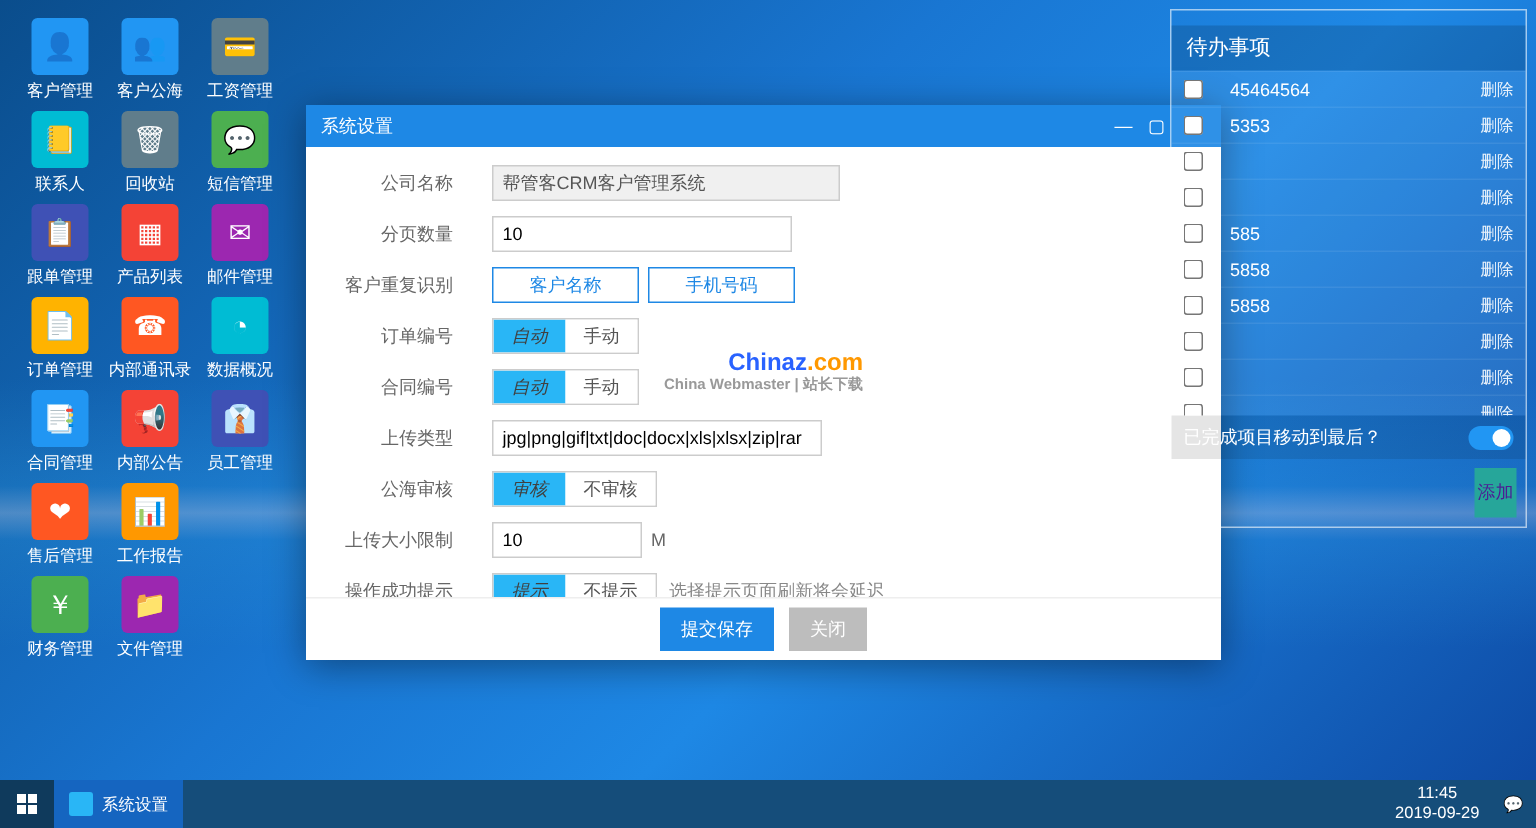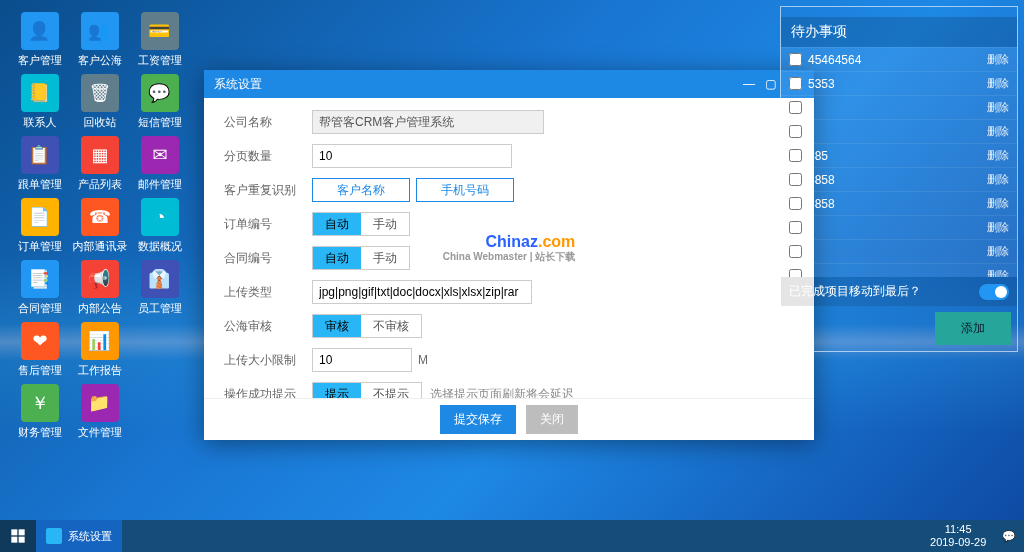--- a/index.html
+++ b/index.html
@@ -13,48 +13,48 @@
 .dicon-label { color: #fff; font-size: 11px; margin-top: 3px; white-space: nowrap; }
 .c-blue { background: #2196f3; } .c-teal { background: #00bcd4; } .c-orange { background: #ff9800; } .c-red { background: #f44336; } .c-green { background: #4caf50; } .c-purple { background: #9c27b0; } .c-deeporange { background: #ff5722; } .c-amber { background: #ffb300; } .c-indigo { background: #3f51b5; } .c-grey { background: #607d8b; }
 
 
 .modal { position: absolute; left: 204px; top: 70px; width: 610px; height: 370px; background: #fff; box-shadow: 0 4px 24px rgba(0,0,0,0.4); display: flex; flex-direction: column; }
 .modal-title { height: 28px; background: #1e88e5; color: #fff; display: flex; align-items: center; padding: 0 10px; font-size: 12px; }
 .modal-title .spacer { flex: 1; }
 .modal-title .winbtn { width: 22px; text-align: center; cursor: pointer; font-size: 12px; }
 .modal-body { flex: 1; padding: 12px 20px 8px 20px; overflow: auto; font-size: 12px; color: #333; }
 .form-row { display: flex; align-items: center; margin-bottom: 10px; }
-.form-label { width: 78px; margin-right: 10px; color: #666; }
+.form-label { width: 78px; text-align: right; margin-right: 26px; color: #666; }
 .form-input { height: 24px; border: 1px solid #ccc; padding: 0 6px; font-size: 12px; }
 .form-input.readonly { background: #f0f0f0; color: #555; }
 .tag-btn { display: inline-flex; align-items: center; height: 24px; padding: 0 24px; border: 1px solid #1e88e5; color: #1e88e5; font-size: 12px; cursor: pointer; margin-right: 6px; background: #fff; }
 .seg { display: inline-flex; border: 1px solid #ccc; height: 24px; overflow: hidden; }
 .seg-btn { padding: 0 12px; display: flex; align-items: center; font-size: 12px; cursor: pointer; background: #fff; color: #555; }
-.seg-btn.active { background: #29b6f6; color: #000000; }
+.seg-btn.active { background: #29b6f6; color: #404040; font-style: italic; }
 .modal-footer { height: 42px; display: flex; align-items: center; justify-content: center; gap: 10px; border-top: 1px solid #eee; }
 .btn-primary { background: #1e88e5; color: #fff; border: none; padding: 6px 14px; font-size: 12px; cursor: pointer; }
 .btn-default { background: #bdbdbd; color: #fff; border: none; padding: 6px 14px; font-size: 12px; cursor: pointer; }
 .hint { color: #888; font-size: 12px; margin-left: 8px; }
 .watermark { position: absolute; left: 50%; top: 50%; transform: translate(-50%,-50%); font-size: 13px; color: #999; pointer-events: none; text-align: right; line-height: 1.2; font-weight: bold; }
 .watermark b { color: #2962ff; font-size: 16px; }
 .watermark .z { color: #ff9800; }
 
 
 .todo { position: absolute; right: 6px; top: 6px; width: 238px; background: rgba(0,0,0,0); color: #fff; font-size: 12px; border: 1px solid rgba(255,255,255,0.6); }
 .todo-title { padding: 6px 10px; font-size: 14px; background: rgba(0,0,0,0.15); margin-top: 10px; }
 .todo-list { max-height: 230px; overflow: hidden; }
-.todo-item { display: flex; align-items: center; padding: 4px 8px; background: rgba(255,255,255,0.08); border-top: 1px solid rgba(255,255,255,0.08); }
+.todo-item { display: flex; align-items: center; padding: 4px 8px; background: rgba(255,255,255,0.08); border-top: 1px solid rgba(255,255,255,0.08); gap: 12px; }
 .todo-item input[type=checkbox] { margin-right: 6px; }
 .todo-item .txt { flex: 1; overflow: hidden; text-overflow: ellipsis; white-space: nowrap; }
 .todo-item .del { cursor: pointer; font-size: 11px; opacity: 0.9; }
 .todo-foot { display: flex; align-items: center; padding: 6px 8px; gap: 6px; background: rgba(0,0,0,0.1); }
 .toggle { width: 30px; height: 16px; background: #2196f3; border-radius: 8px; position: relative; cursor: pointer; }
 .toggle::after { content: ""; position: absolute; right: 2px; top: 2px; width: 12px; height: 12px; background: #fff; border-radius: 50%; }
 .todo-add { margin: 6px; display: flex; }
-.todo-add-btn { background: #26a69a; color: #0f172a; border: none; padding: 8px 26px; font-size: 12px; cursor: pointer; margin-left: auto; }
+.todo-add-btn { background: #26a69a; color: #4c1d95; border: none; padding: 8px 2px; font-size: 12px; cursor: pointer; margin-left: auto; }
 
 
 .taskbar { position: absolute; left: 0; right: 0; bottom: 0; height: 32px; background: #154d7a; display: flex; align-items: center; color: #fff; font-size: 11px; }
 .start { width: 36px; height: 100%; display: flex; align-items: center; justify-content: center; background: #0f3a5c; cursor: pointer; }
 .start svg { width: 16px; height: 16px; }
 .task-item { display: flex; align-items: center; height: 100%; padding: 0 10px; background: #1565c0; cursor: pointer; gap: 6px; }
 .task-item .tib { width: 16px; height: 16px; background: #29b6f6; border-radius: 2px; }
 .clock { margin-left: auto; padding: 0 8px; text-align: center; line-height: 1.2; }
 .tray { padding: 0 8px; cursor: pointer; }
 </style>

